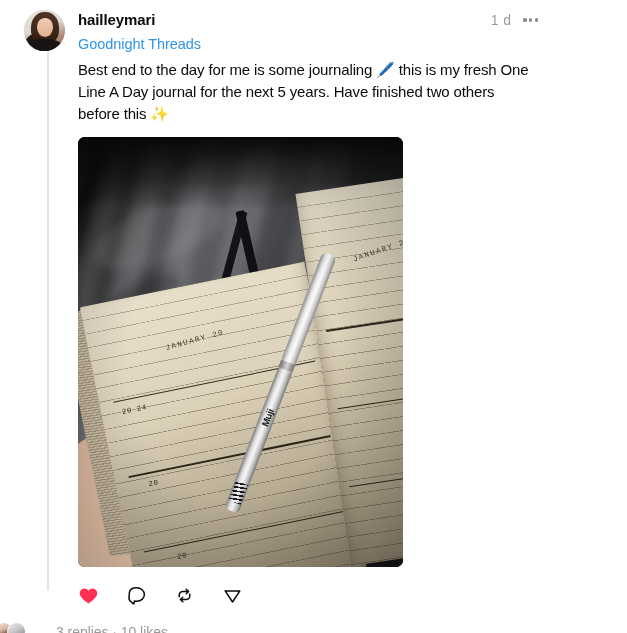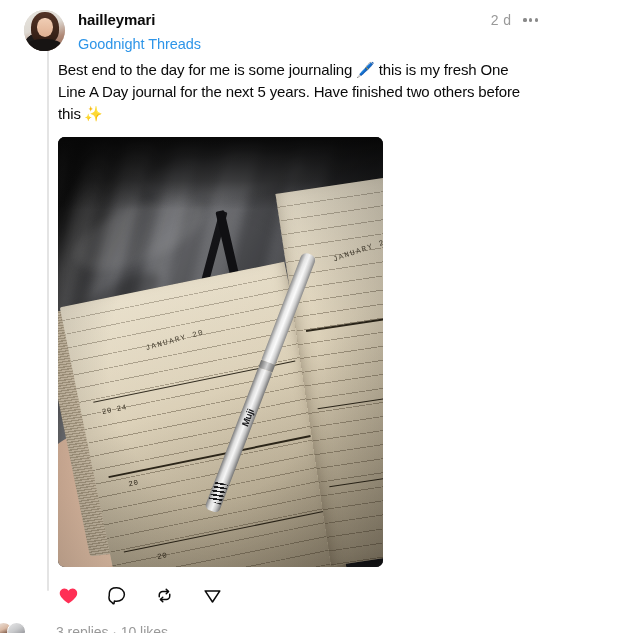--- a/index.html
+++ b/index.html
@@ -131,21 +131,21 @@
   .more-btn i {
     display: block;
     width: 3.2px;
     height: 3.2px;
     border-radius: 50%;
     background: #8a8a8a;
   }
 
   
   .body-col {
-    margin-left: 34px;
+    margin-left: 54px;
     padding-right: 10px;
   }
 
   .post-text {
     font-size: 15px;
     line-height: 22px;
     color: #0a0a0a;
     letter-spacing: -0.15px;
     margin-top: 2px;
     max-width: 520px;
@@ -458,21 +458,21 @@
       <div class="av-face"></div>
       <div class="av-body"></div>
     </div>
 
     <div class="head-text">
       <div class="username">hailleymari</div>
       <a class="subtitle" href="#">Goodnight Threads</a>
     </div>
 
     <div class="head-right">
-      <span class="timestamp">2 d</span>
+      <span class="timestamp">1 d</span>
       <button class="more-btn">
         <i></i>
         <i></i>
         <i></i>
       </button>
     </div>
   </div>
 
   <div class="body-col">
 

